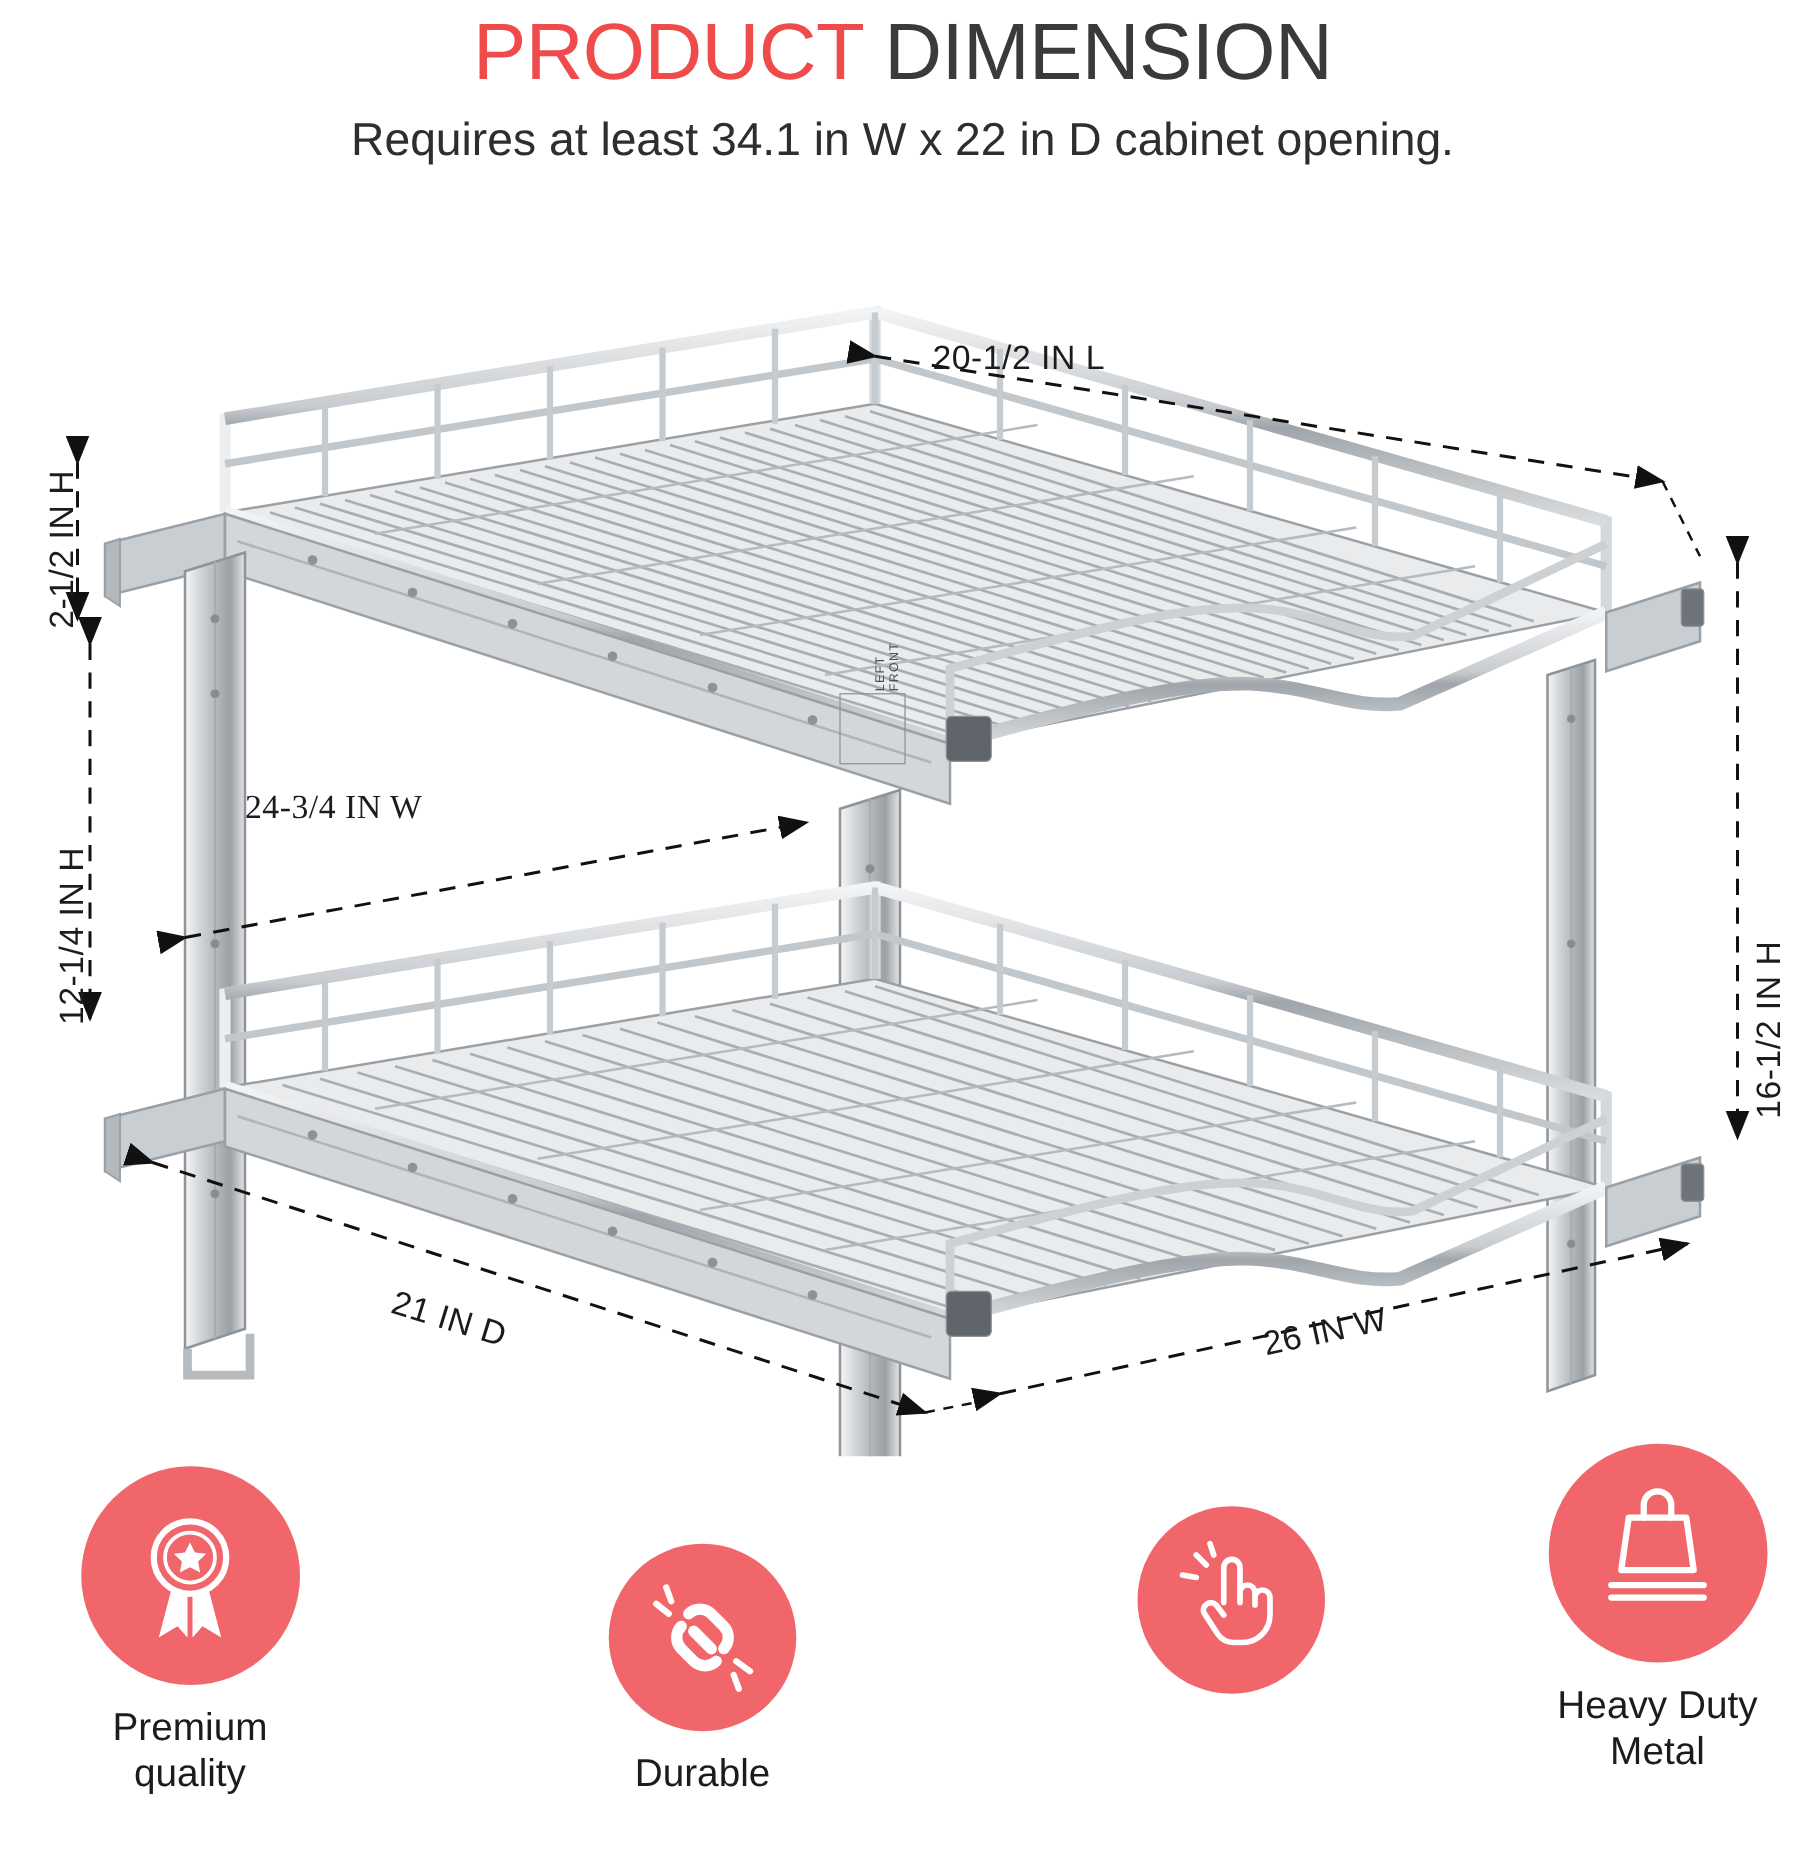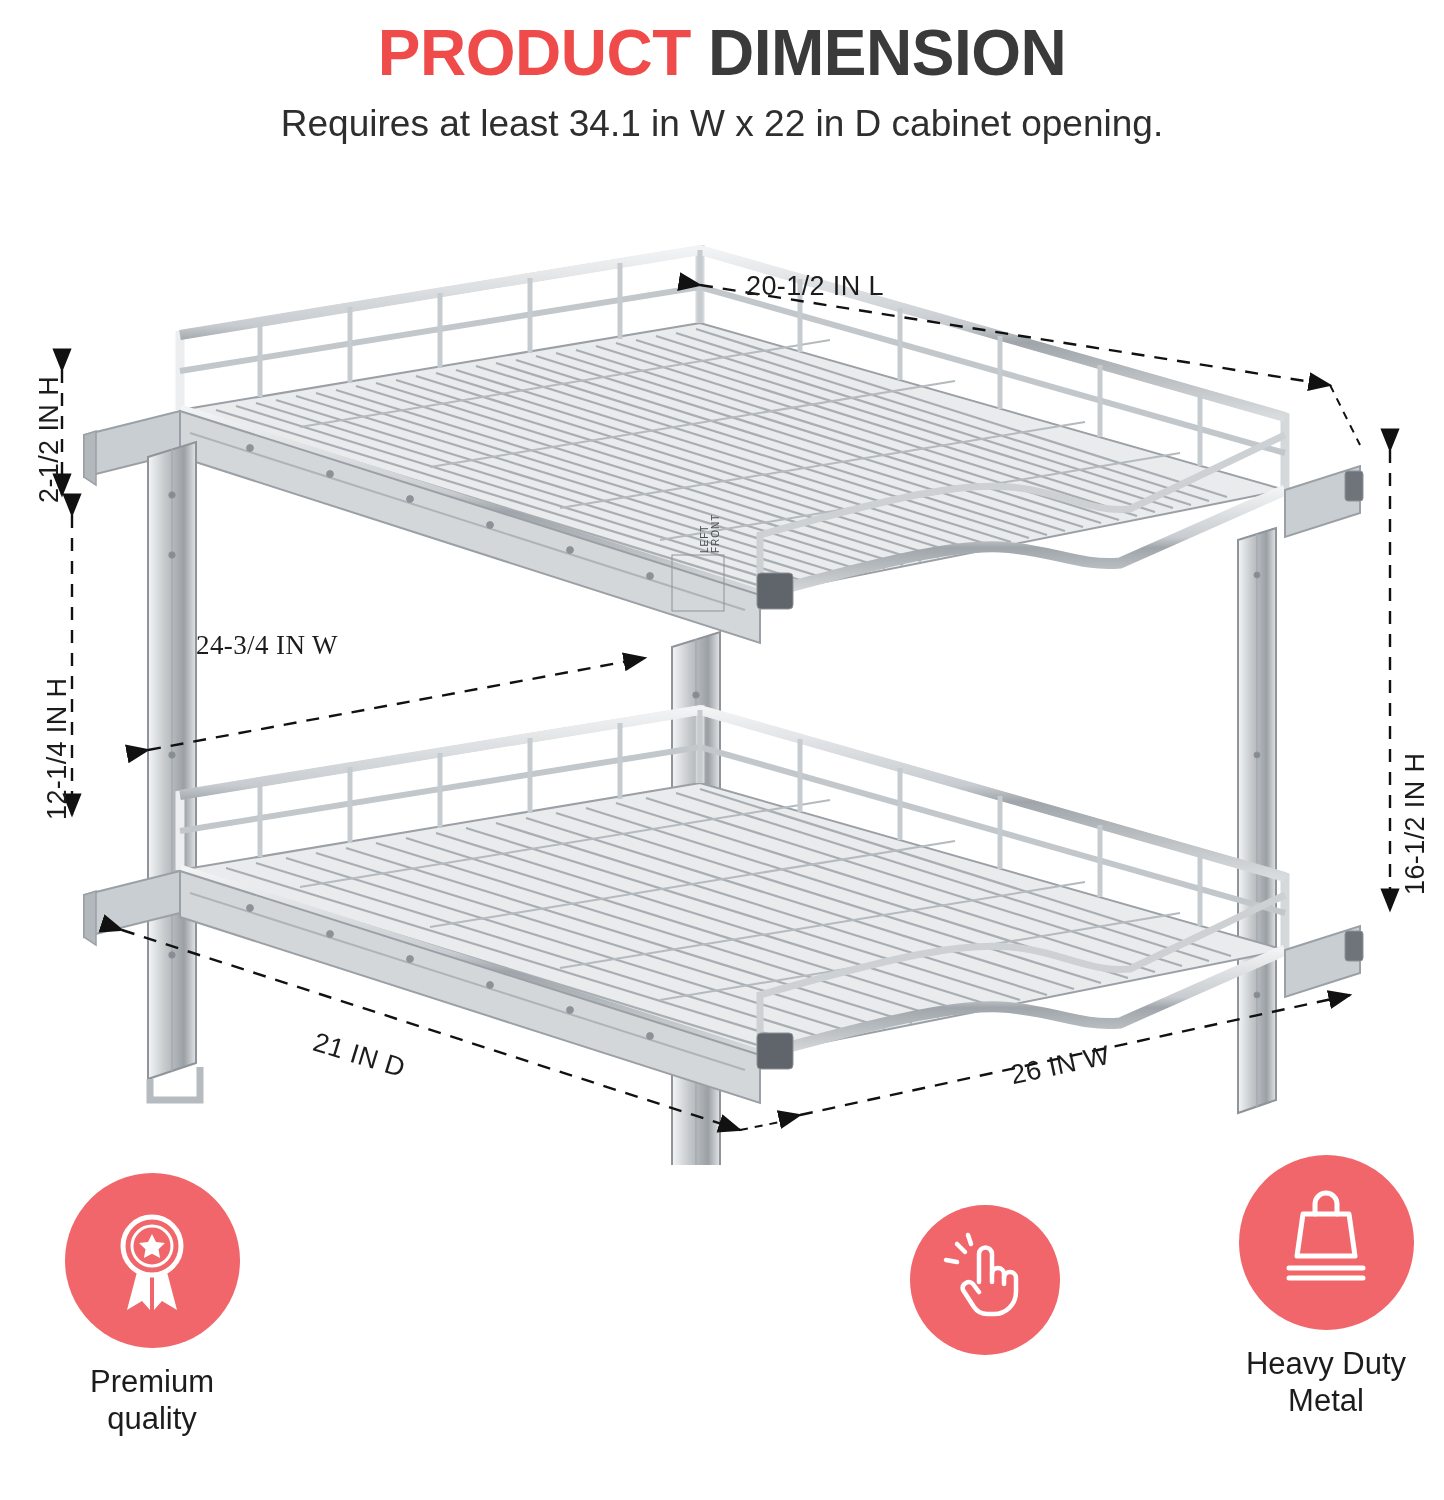--- a/index.html
+++ b/index.html
@@ -18,23 +18,23 @@
   
   .header {
     position: absolute;
     top: 0;
     left: 0;
     width: 1444px;
     text-align: center;
   }
   .title {
     font-size: 64px;
-    font-weight: bold;
+    font-weight: normal;
     letter-spacing: -0.5px;
-    margin-top: 20px;
+    margin-top: 8px;
     line-height: 1.05;
     white-space: nowrap;
   }
   .title .word-1 { color: #ef4b4b; }
   .title .word-2 { color: #3a3a3a; }
   .subtitle {
     font-size: 37px;
     color: #2e2e2e;
     margin-top: 16px;
     font-weight: normal;
@@ -363,20 +363,38 @@
         <circle cx="55" cy="40" r="20" fill="none" stroke="#fff" stroke-width="3"></circle>
         <path d="M55 28 l4 8 9 1 -6.5 6.2 1.6 8.8 -8.1-4.3 -8.1 4.3 1.6-8.8 -6.5-6.2 9-1 z" fill="#fff"></path>
         <path d="M40 66 L30 104 L45 95 L53 104 L53 70 z" fill="#fff"></path>
         <path d="M70 66 L80 104 L65 95 L57 104 L57 70 z" fill="#fff"></path>
       </svg>
     </div>
     <div class="feature-label">Premium
 quality</div>
   </div>
 
+  <div class="feature" style="left:452px; top:80px; width:220px;">
+    <div class="badge small">
+      <svg width="98" height="98" viewBox="0 0 98 98">
+        <g stroke="#fff" stroke-width="9" fill="none" stroke-linecap="round">
+          <path d="M38 30 a13 13 0 0 1 18 0 l10 10 a13 13 0 0 1 0 18"></path>
+          <path d="M60 68 a13 13 0 0 1 -18 0 l-10 -10 a13 13 0 0 1 0 -18"></path>
+          <line x1="42" y1="44" x2="56" y2="58"></line>
+        </g>
+        <g stroke="#fff" stroke-width="5" stroke-linecap="round">
+          <line x1="22" y1="30" x2="12" y2="22"></line>
+          <line x1="24" y1="20" x2="20" y2="9"></line>
+          <line x1="76" y1="68" x2="87" y2="76"></line>
+          <line x1="74" y1="79" x2="78" y2="90"></line>
+        </g>
+      </svg>
+    </div>
+    <div class="feature-label">Durable</div>
+  </div>
 
   <div class="feature" style="left:875px; top:50px; width:220px;">
     <div class="badge small">
       <svg width="100" height="100" viewBox="0 0 100 100">
         <g fill="none" stroke="#fff" stroke-width="4.5" stroke-linejoin="round" stroke-linecap="round">
           <path d="M44 52 L44 24 a6.5 6.5 0 0 1 13 0 L57 52"></path>
           <path d="M57 44 a6 6 0 0 1 12 0 L69 54"></path>
           <path d="M69 48 a6 6 0 0 1 12 0 L81 62 a22 22 0 0 1 -22 22 L52 84 a16 16 0 0 1 -13 -7 L28 60 a6 6 0 0 1 10 -6 L44 62"></path>
           <line x1="30" y1="22" x2="22" y2="14"></line>
           <line x1="22" y1="32" x2="11" y2="30"></line>

